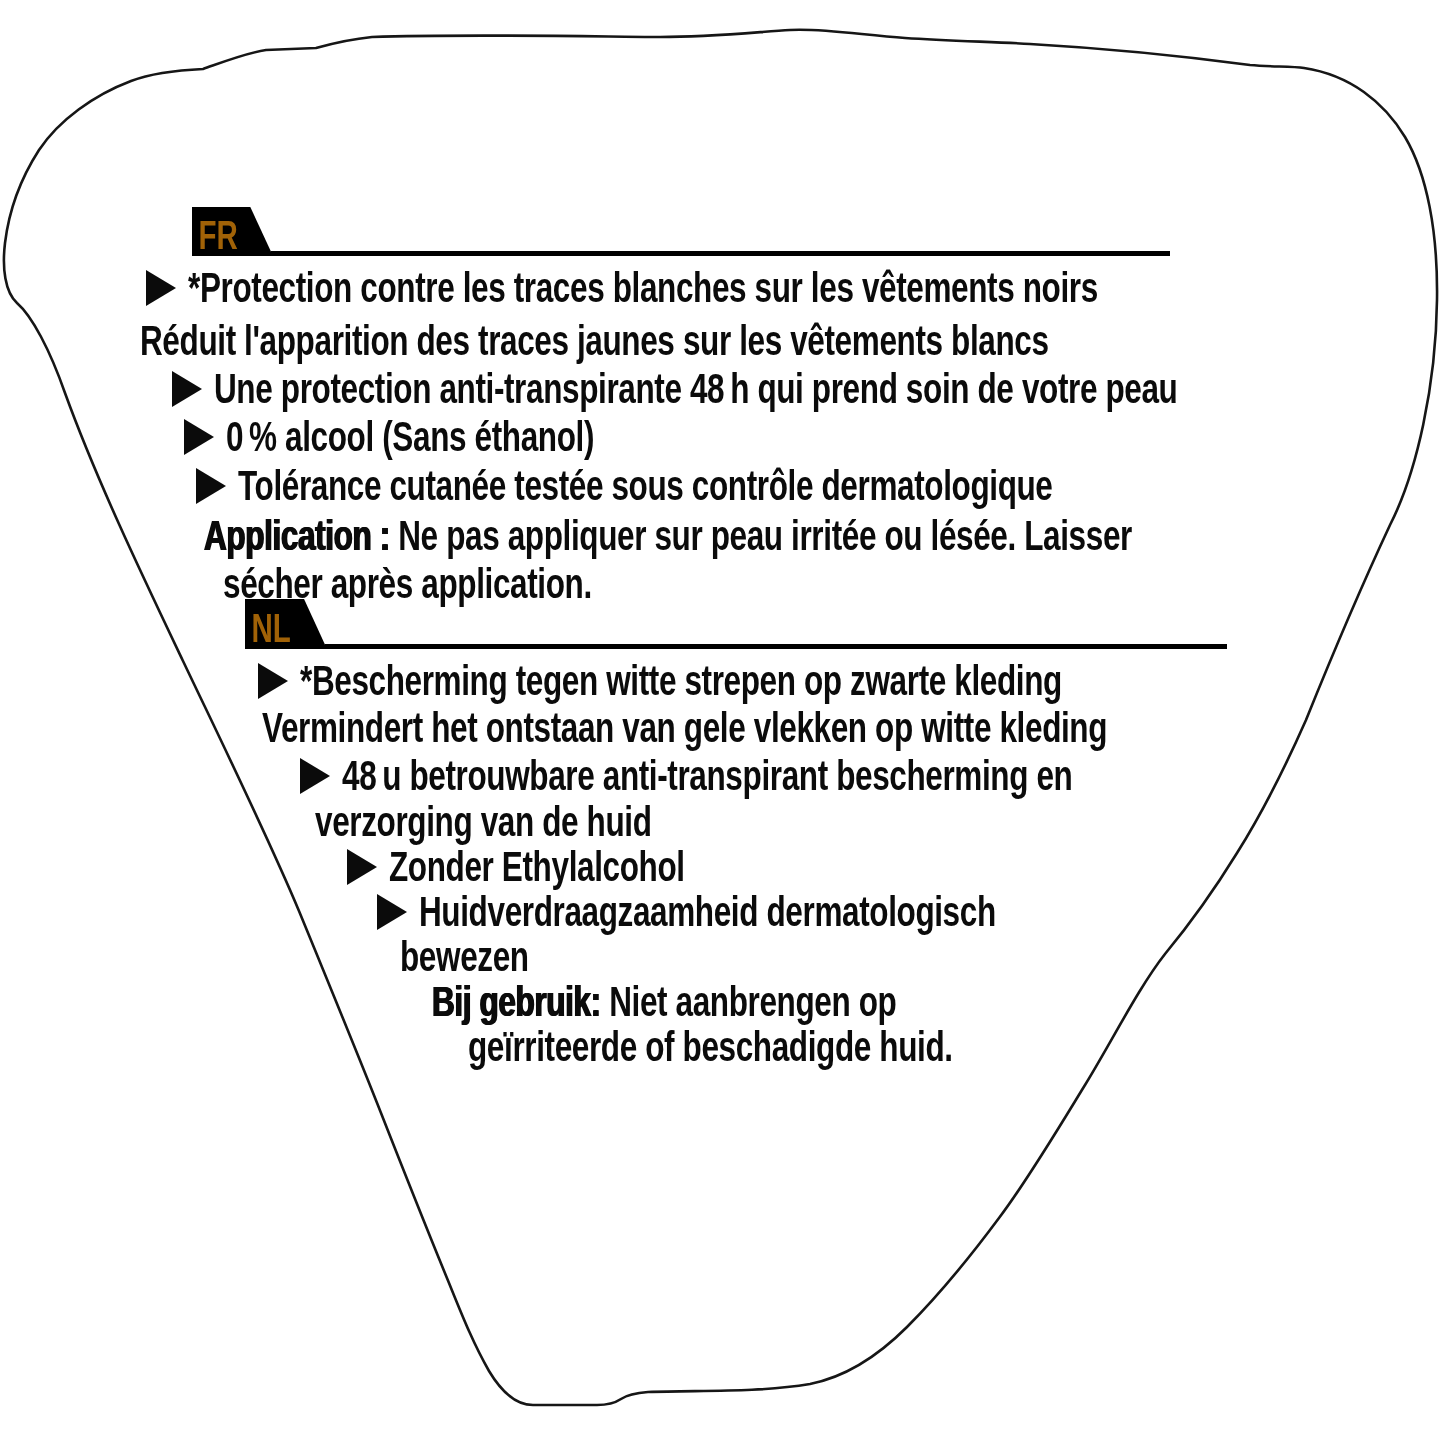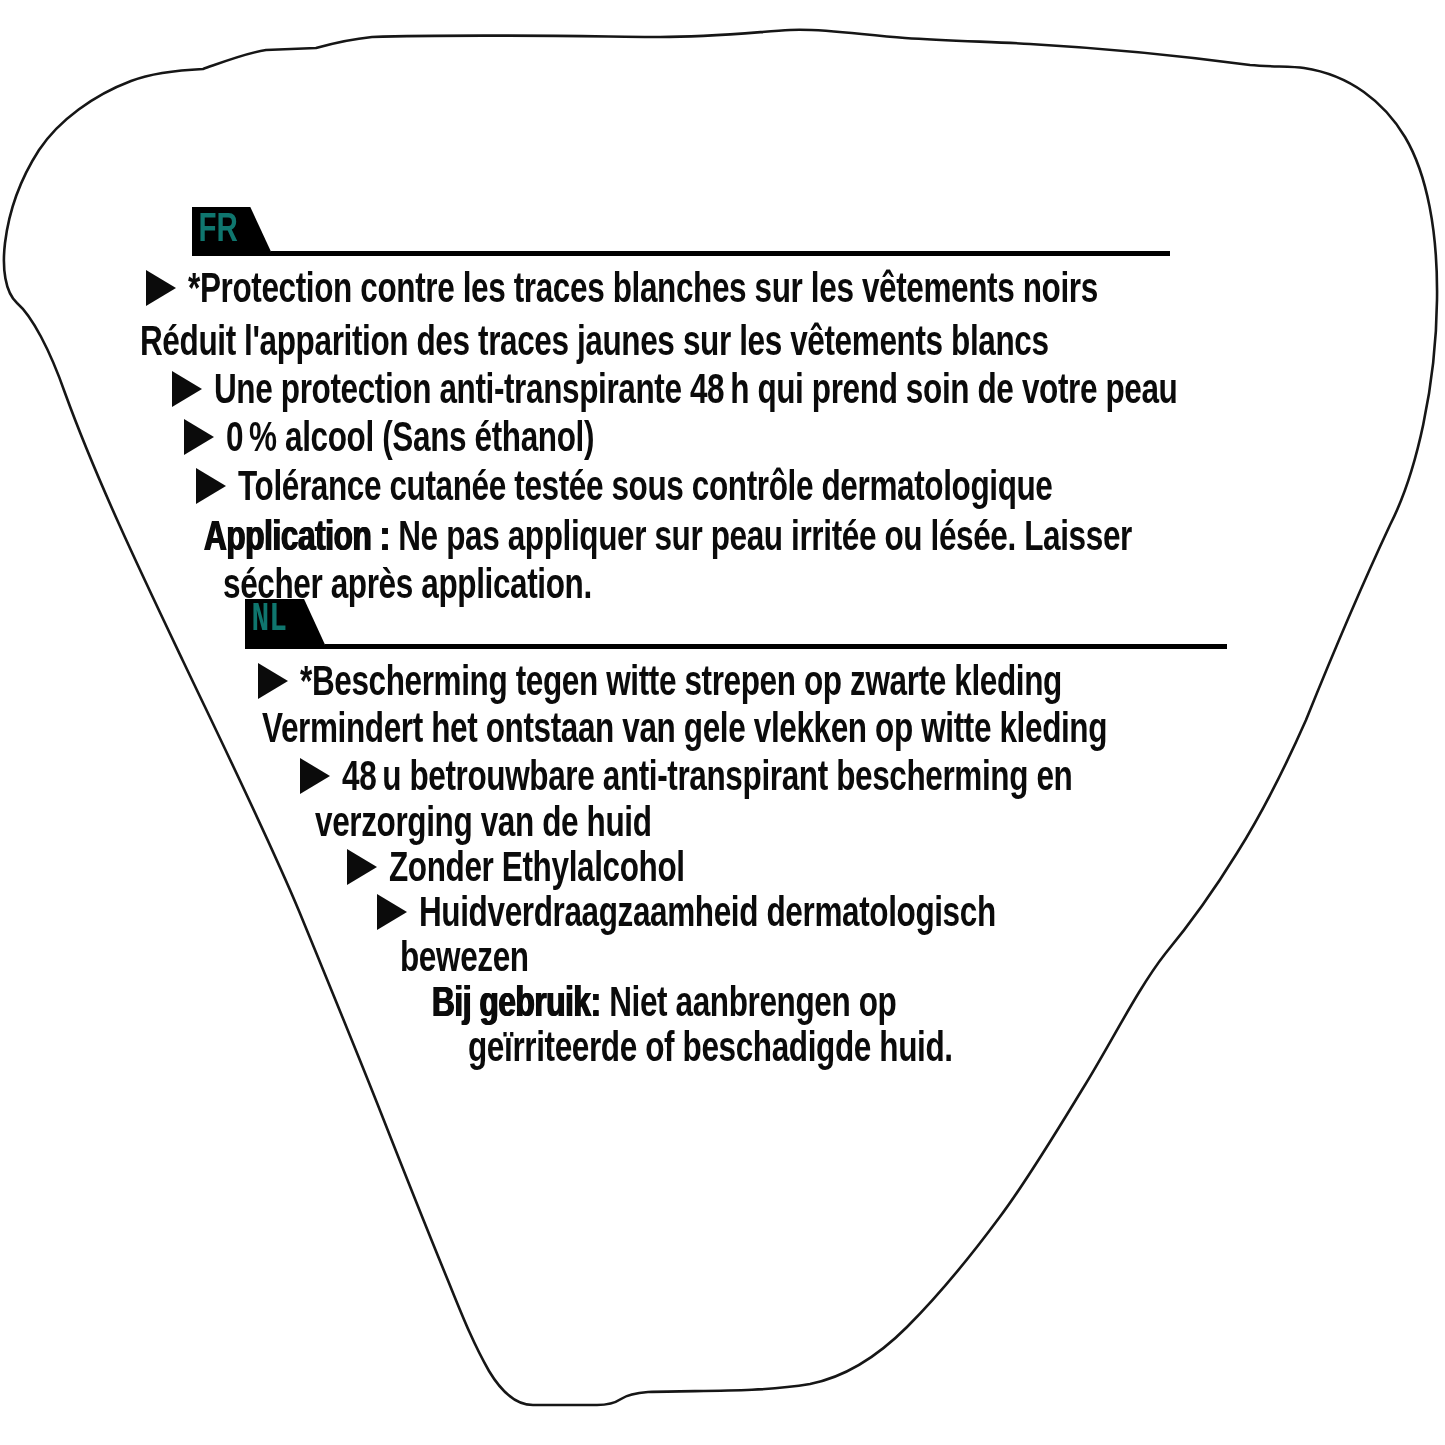--- a/index.html
+++ b/index.html
@@ -5,31 +5,31 @@
   html,body{margin:0;padding:0;}
   body{
     width:1445px;height:1445px;background:#ffffff;position:relative;overflow:hidden;
     font-family:"Liberation Sans", sans-serif;
   }
   .stage{position:absolute;inset:0;}
   svg.outline{position:absolute;left:0;top:0;}
 
   
   .tab{
-    position:absolute;background:#000;color:#0f766e;
+    position:absolute;background:#000;color:#a16207;
     clip-path:polygon(0 0, 72% 0, 100% 100%, 0 100%);
-    display:flex;align-items:flex-start;
+    display:flex;align-items:flex-end;
   }
   .tab .tab-label{
     font-weight:bold;font-size:41px;line-height:1;
     transform:scaleX(0.72);transform-origin:0 50%;
     padding-left:9px;
   }
   #fr-tab{left:192px;top:207px;width:81px;height:49px;}
-  #nl-tab{left:245px;top:599px;width:82px;height:50px;font-family:Liberation Mono, monospace;}
+  #nl-tab{left:245px;top:599px;width:82px;height:50px;}
 
   .rule{position:absolute;background:#000;height:5px;}
   #fr-rule{left:271px;top:251px;width:899px;}
   #nl-rule{left:325px;top:644px;width:902px;}
 
   
   .line{
     position:absolute;height:46px;display:flex;align-items:center;
     font-size:42px;font-weight:bold;color:#0b0b0b;white-space:pre;
     letter-spacing:-0.5px;transform:scaleX(0.75);transform-origin:0 50%;

